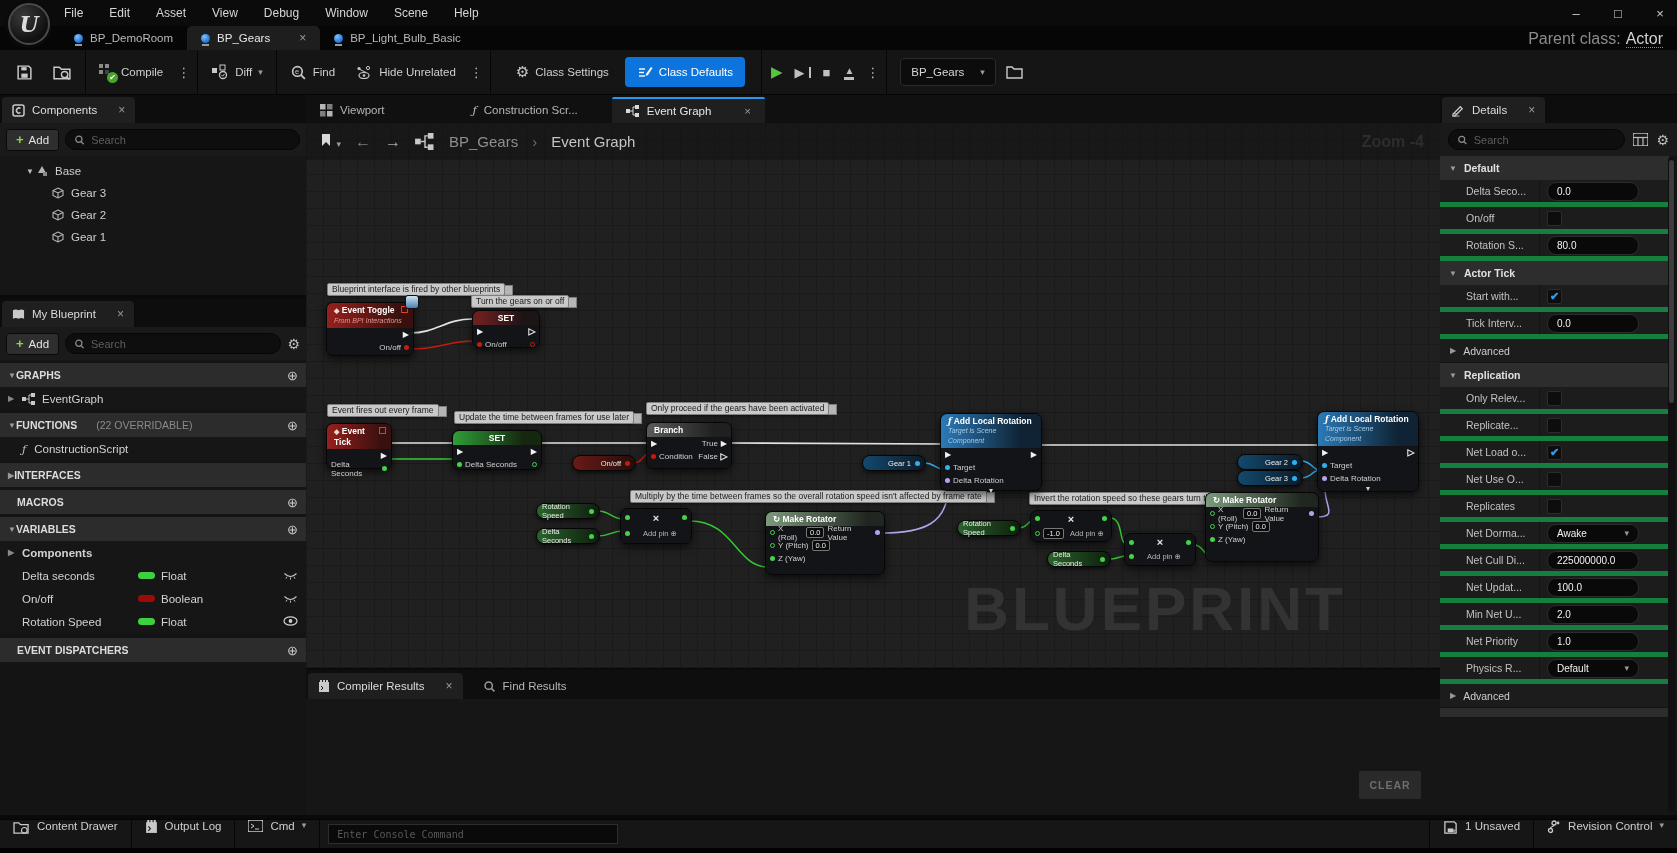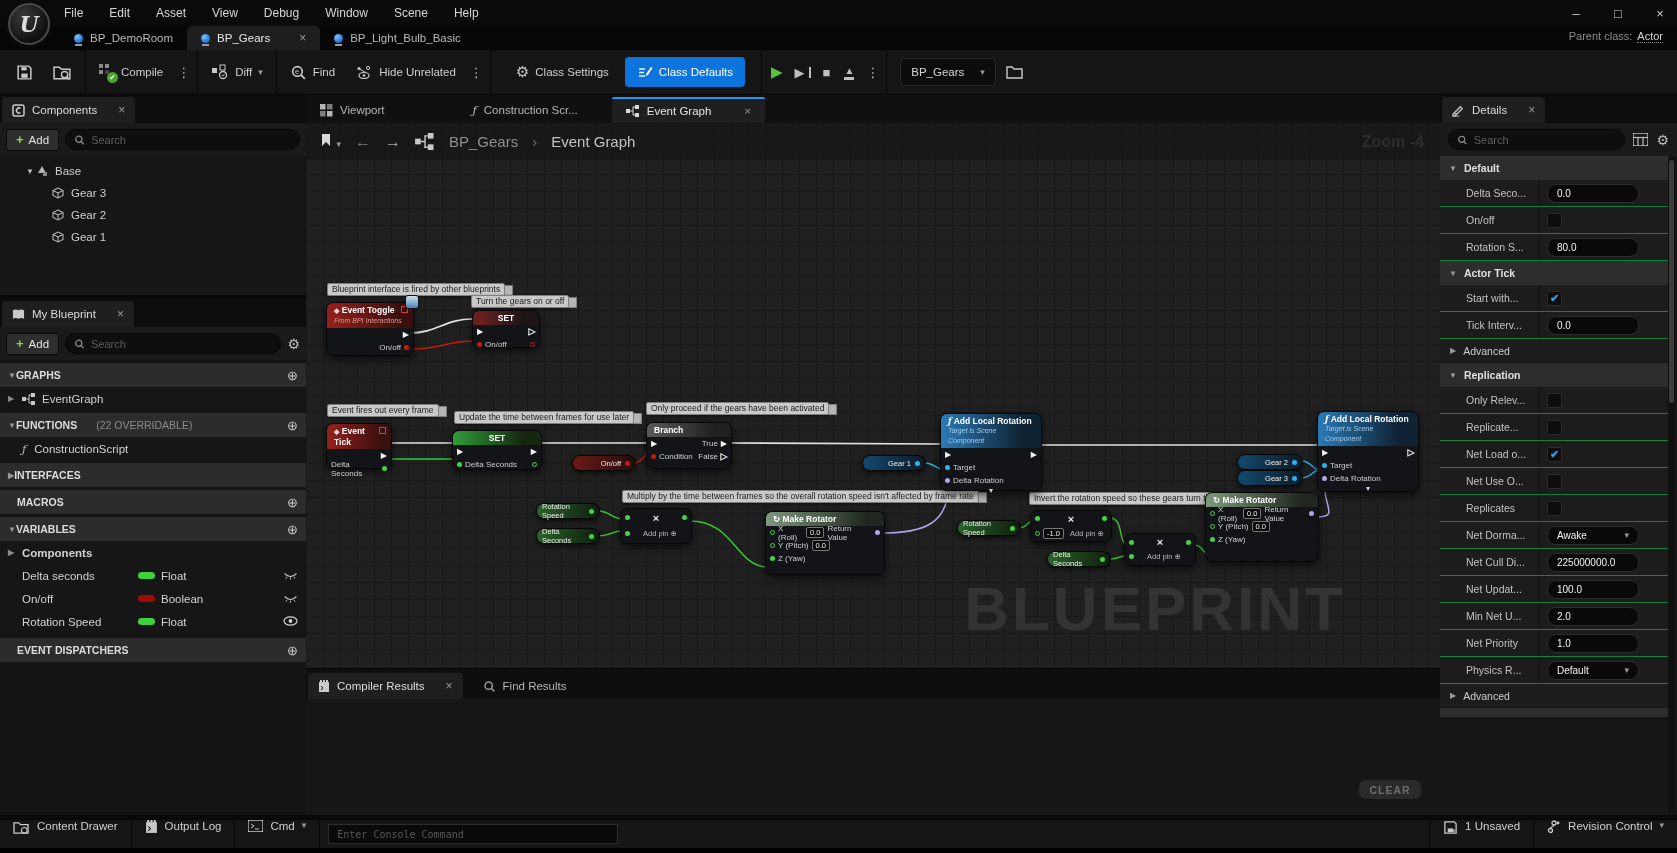--- a/index.html
+++ b/index.html
@@ -18,21 +18,21 @@
   #win-controls { position:absolute; right:10px; top:0; height:26px; display:flex; align-items:center; gap:28px; font-size:13px; color:#cfcfcf; }
   #win-controls span { width:14px; text-align:center; }
 
   
   #assettabs { position:absolute; left:0; top:26px; width:1677px; height:24px; background:#060606; display:flex; align-items:flex-end; padding-left:60px; z-index:20; }
   .atab { height:24px; display:flex; align-items:center; gap:7px; padding:0 14px; font-size:11.5px; color:#b9b9b9; }
   .atab.active { background:#1e1e1e; border-radius:5px 5px 0 0; color:#e8e8e8; }
   .bp-ball { width:9px; height:9px; border-radius:50%; background:radial-gradient(circle at 35% 30%, #7ec3ff, #1f6fd0 70%); position:relative; }
   .bp-ball::after { content:""; position:absolute; left:1px; right:1px; bottom:-3px; height:2px; background:#9a9a9a; }
   .atab .tab-x { margin-left:22px; color:#9a9a9a; font-size:12px; }
-  #parentclass { position:absolute; right:14px; top:30px; font-size:11px; color:#8b8b8b; z-index:25; }
+  #parentclass { position:absolute; right:14px; top:30px; font-size:16px; color:#8b8b8b; z-index:25; }
   #parentclass b { color:#d2d2d2; font-weight:normal; border-bottom:1px dotted #8a8a8a; margin-left:5px; }
 
   
   #toolbar { position:absolute; left:0; top:50px; width:1677px; height:45px; background:#151515; border-bottom:1px solid #050505; display:flex; align-items:center; z-index:20; }
   .tbtn { display:flex; align-items:center; gap:6px; font-size:11.5px; color:#cfcfcf; padding:0 10px; height:32px; }
   .tdiv { width:1px; height:45px; background:#060606; margin:0 3px; }
   .kebab { color:#bfbfbf; font-size:13px; padding:0 4px; }
   .ddarrow { font-size:9px; color:#9a9a9a; }
   #classdefaults { background:#0e74dd; border-radius:4px; height:30px; color:#fff; margin:0 6px; padding:0 12px; }
   .play { color:#57c63e; font-size:15px; }
@@ -136,29 +136,29 @@
     background:linear-gradient(#cfe3f2,#4a7fb5); border:1px solid #111; z-index:8; }
 
   #wires { position:absolute; left:0; top:0; z-index:6; pointer-events:none; }
   #wires path { fill:none; }
   .w-exec{stroke:#e3e3e3;stroke-width:1.7;} .w-green{stroke:#37c837;stroke-width:1.5;}
   .w-red{stroke:#c21d10;stroke-width:1.5;} .w-blue{stroke:#2fb1f0;stroke-width:1.5;} .w-lav{stroke:#b3a3ea;stroke-width:1.5;}
 
   
   #bottompanel { position:absolute; left:0; top:573px; width:1134px; height:147px; background:#161616; border-top:1px solid #060606; }
   #bottomtabs { height:30px; background:#0e0e0e; display:flex; align-items:flex-end; }
-  #clearbtn { position:absolute; right:19px; bottom:16px; width:62px; height:19px; background:#2a2a2a; border-radius:7px;
+  #clearbtn { position:absolute; right:19px; bottom:16px; width:62px; height:28px; background:#2a2a2a; border-radius:1px;
     color:#6f6f6f; font-size:10.5px; font-weight:bold; letter-spacing:1px; display:flex; align-items:center; justify-content:center; }
 
   
   #detailsPanel { left:1440px; top:95px; width:237px; height:720px; background:#151515; }
   #detailsSearchRow { height:33px; display:flex; align-items:center; gap:8px; padding:0 8px; background:#1a1a1a; }
   #detailsBody { position:absolute; top:61px; bottom:0; left:0; width:229px; overflow:hidden; background:#161616; }
   .det-sec { height:24px; background:#2d2d2d; display:flex; align-items:center; gap:7px; padding:0 9px; font-size:10.5px; font-weight:bold; color:#e0e0e0; }
-  .det-row { height:27px; display:flex; align-items:flex-start; background:#1c1c1c; border-bottom:1px solid #15803d; }
+  .det-row { height:27px; display:flex; align-items:flex-start; background:#1c1c1c; border-bottom:5px solid #15803d; }
   .det-label { width:100px; padding-left:26px; font-size:10.5px; color:#c2c2c2; border-right:1px solid #141414;
     white-space:nowrap; overflow:hidden; align-self:stretch; display:flex; align-items:center; }
   .det-val { padding-left:7px; display:flex; align-items:center; flex:1; align-self:stretch; }
   .det-input { width:92px; height:19px; background:#090909; border:1px solid #2c2c2c; border-radius:9px; color:#f2f2f2;
     font-size:10px; display:flex; align-items:center; padding:0 9px; }
   .det-select { width:92px; height:19px; background:#090909; border:1px solid #2c2c2c; border-radius:9px; color:#f2f2f2;
     font-size:10px; display:flex; align-items:center; justify-content:space-between; padding:0 9px; }
   .det-check { width:15px; height:15px; background:#0d0d0d; border:1px solid #2c2c2c; border-radius:2px;
     color:#2f9df0; font-size:11px; line-height:13px; text-align:center; font-weight:bold; }
   .det-adv { height:24px; display:flex; align-items:center; gap:7px; padding-left:10px; font-size:10.5px; color:#cdcdcd; background:#1c1c1c; border-bottom:1px solid #141414; }
@@ -558,21 +558,21 @@
       <path class="w-blue" d="M995,338 C1006,338 1006,347 1014,347"></path>
       <path class="w-blue" d="M995,355 C1006,355 1006,347 1014,347"></path>
     </svg>
 
     <div id="commentLayer">
         <div class="gcomment" style="left: 21px; top: 160px;">Blueprint interface is fired by other blueprints</div>
         <div class="gcomment" style="left: 165px; top: 172px;">Turn the gears on or off</div>
         <div class="gcomment" style="left: 21px; top: 281px;">Event fires out every frame</div>
         <div class="gcomment" style="left: 148px; top: 288px;">Update the time between frames for use later</div>
         <div class="gcomment" style="left: 340px; top: 279px;">Only proceed if the gears have been activated</div>
-        <div class="gcomment" style="left: 316px; top: 367px;">Multiply by the time between frames so the overall rotation speed isn't affected by frame rate</div>
+        <div class="gcomment" style="left: 324px; top: 367px;">Multiply by the time between frames so the overall rotation speed isn't affected by frame rate</div>
         <div class="gcomment" style="left: 723px; top: 369px;">Invert the rotation speed so these gears turn the other way</div>
       </div>
 
     <div class="gnode" style="left:20px;top:179px;width:88px;height:54px">
       <span class="iface-badge"></span>
       <div class="ghead hred"><span style="color:#f0d7d7;font-size:7px">◆</span> <span>Event Toggle</span><span class="hdr-sq"></span>
         <div class="gsub">From BPI Interactions</div></div>
       <div class="prow pright">
           <span class="exec">▶</span>
         </div>

